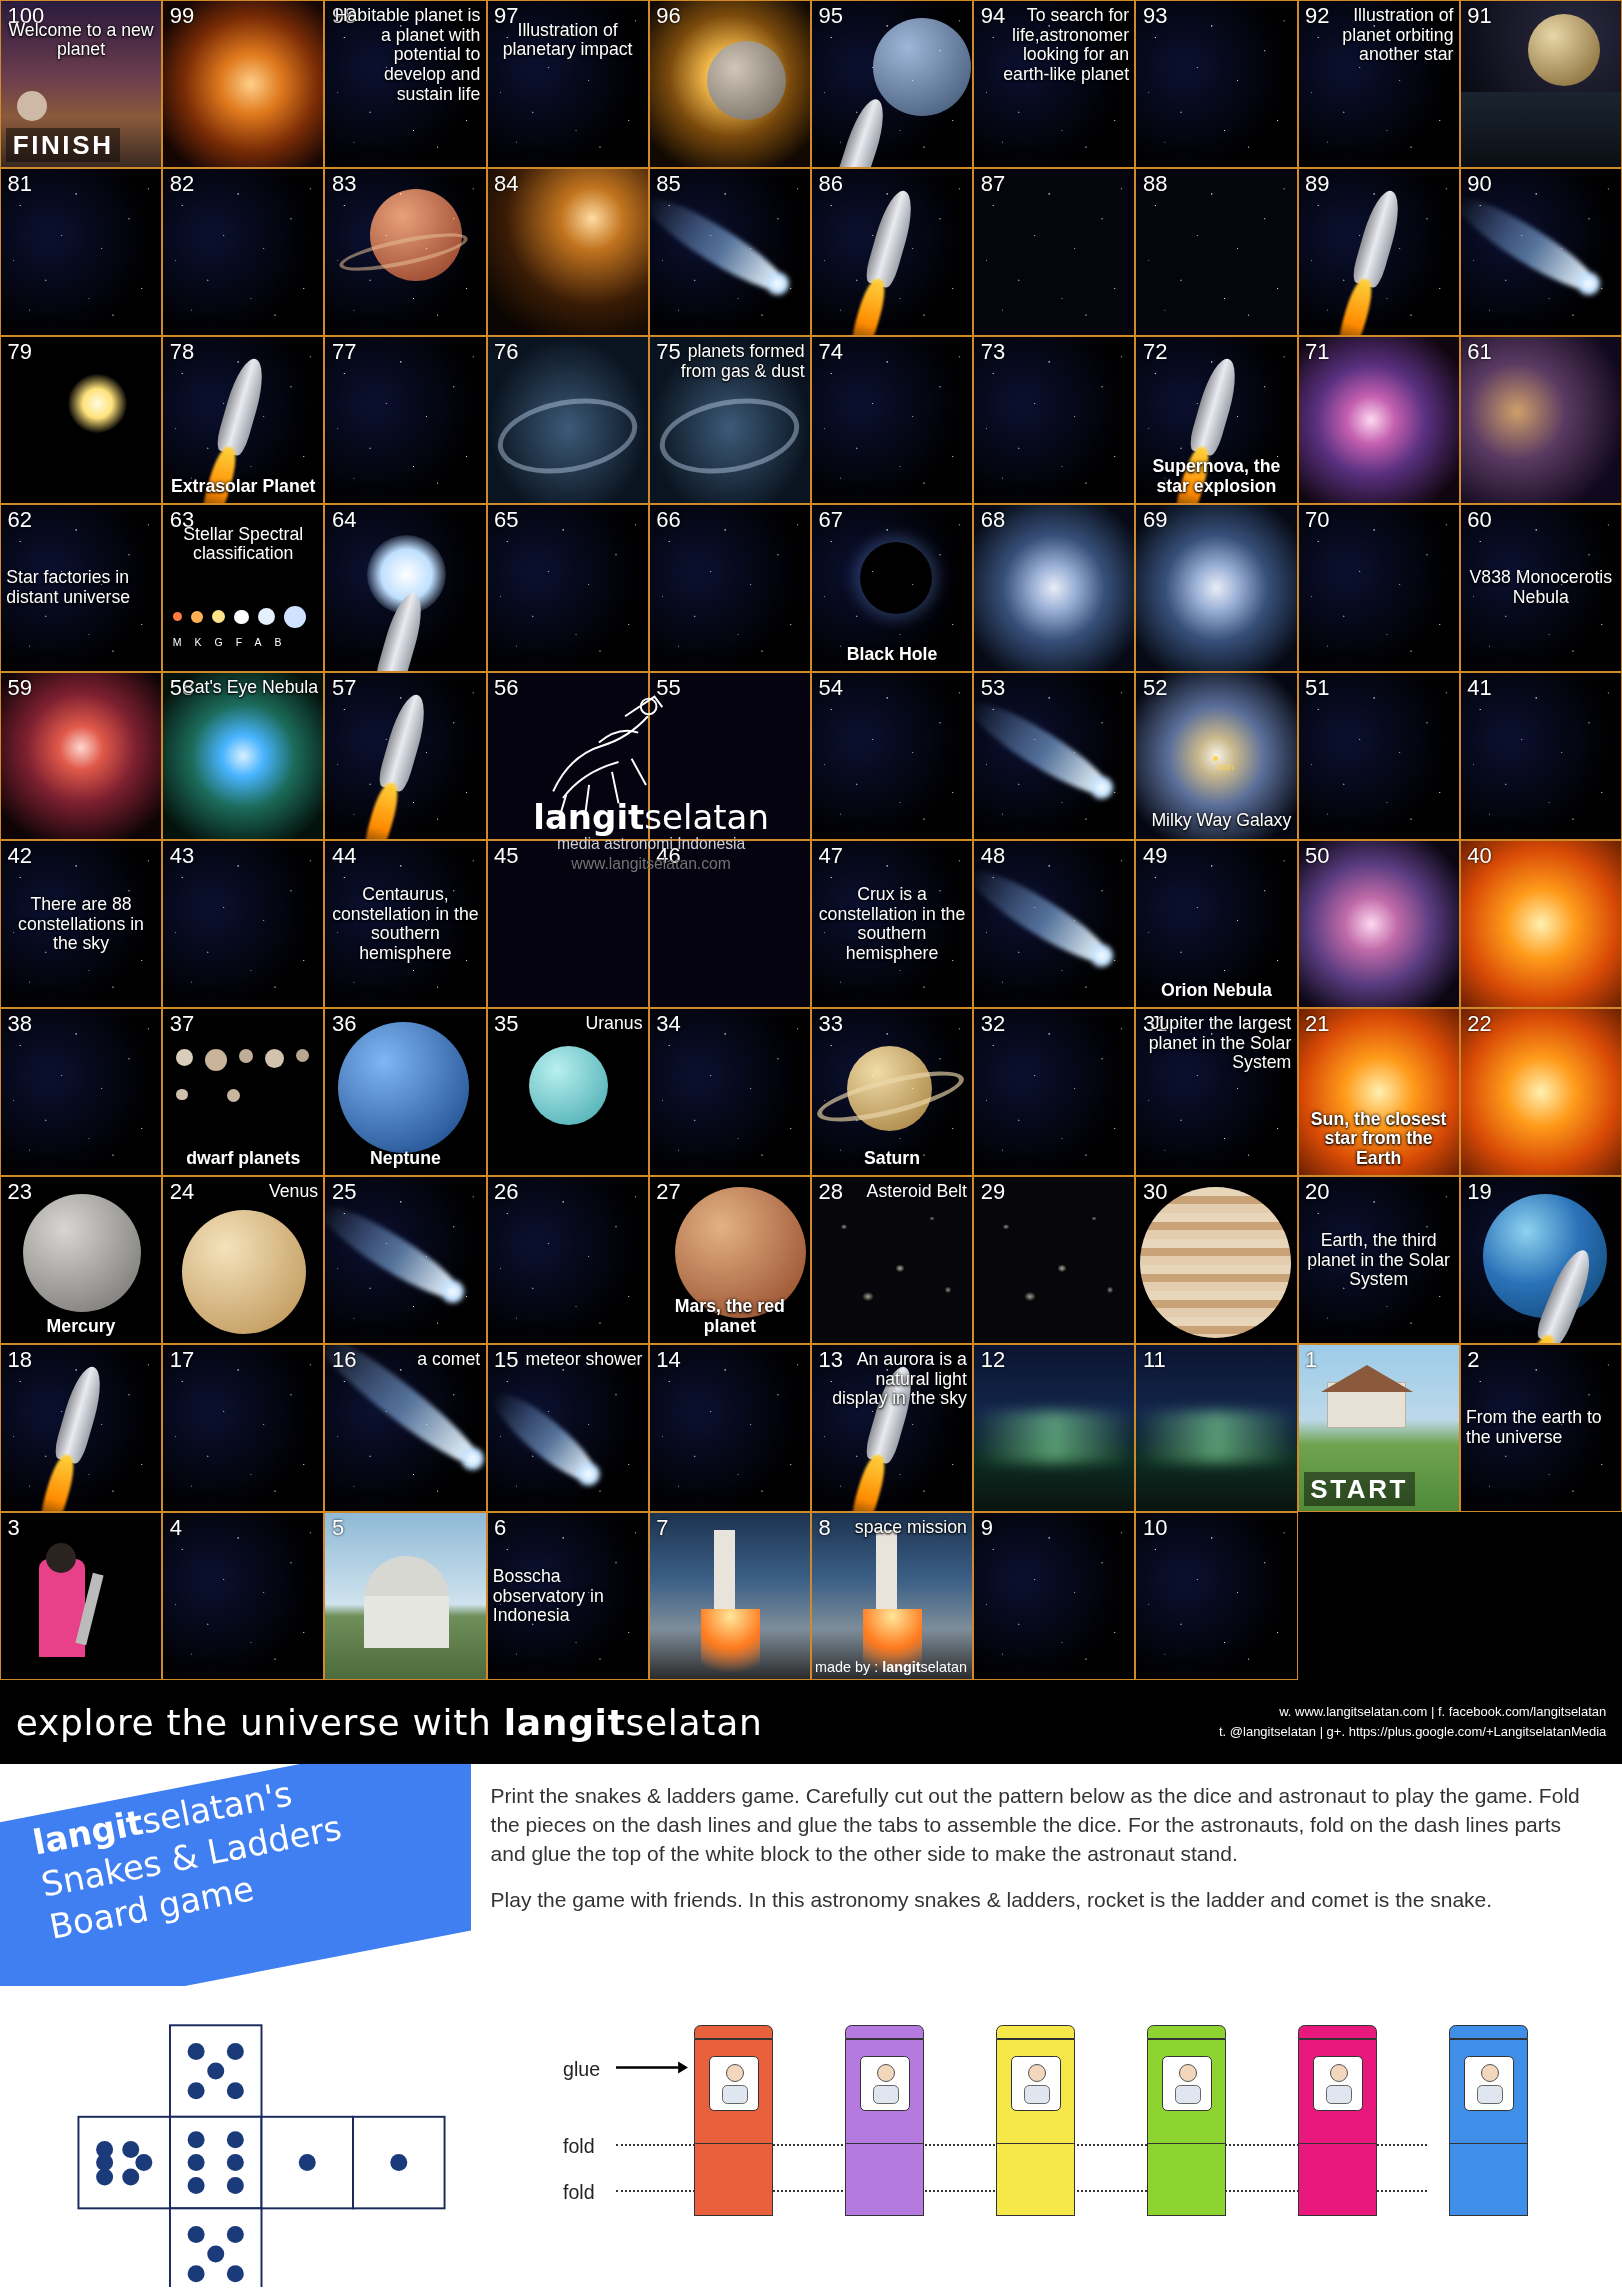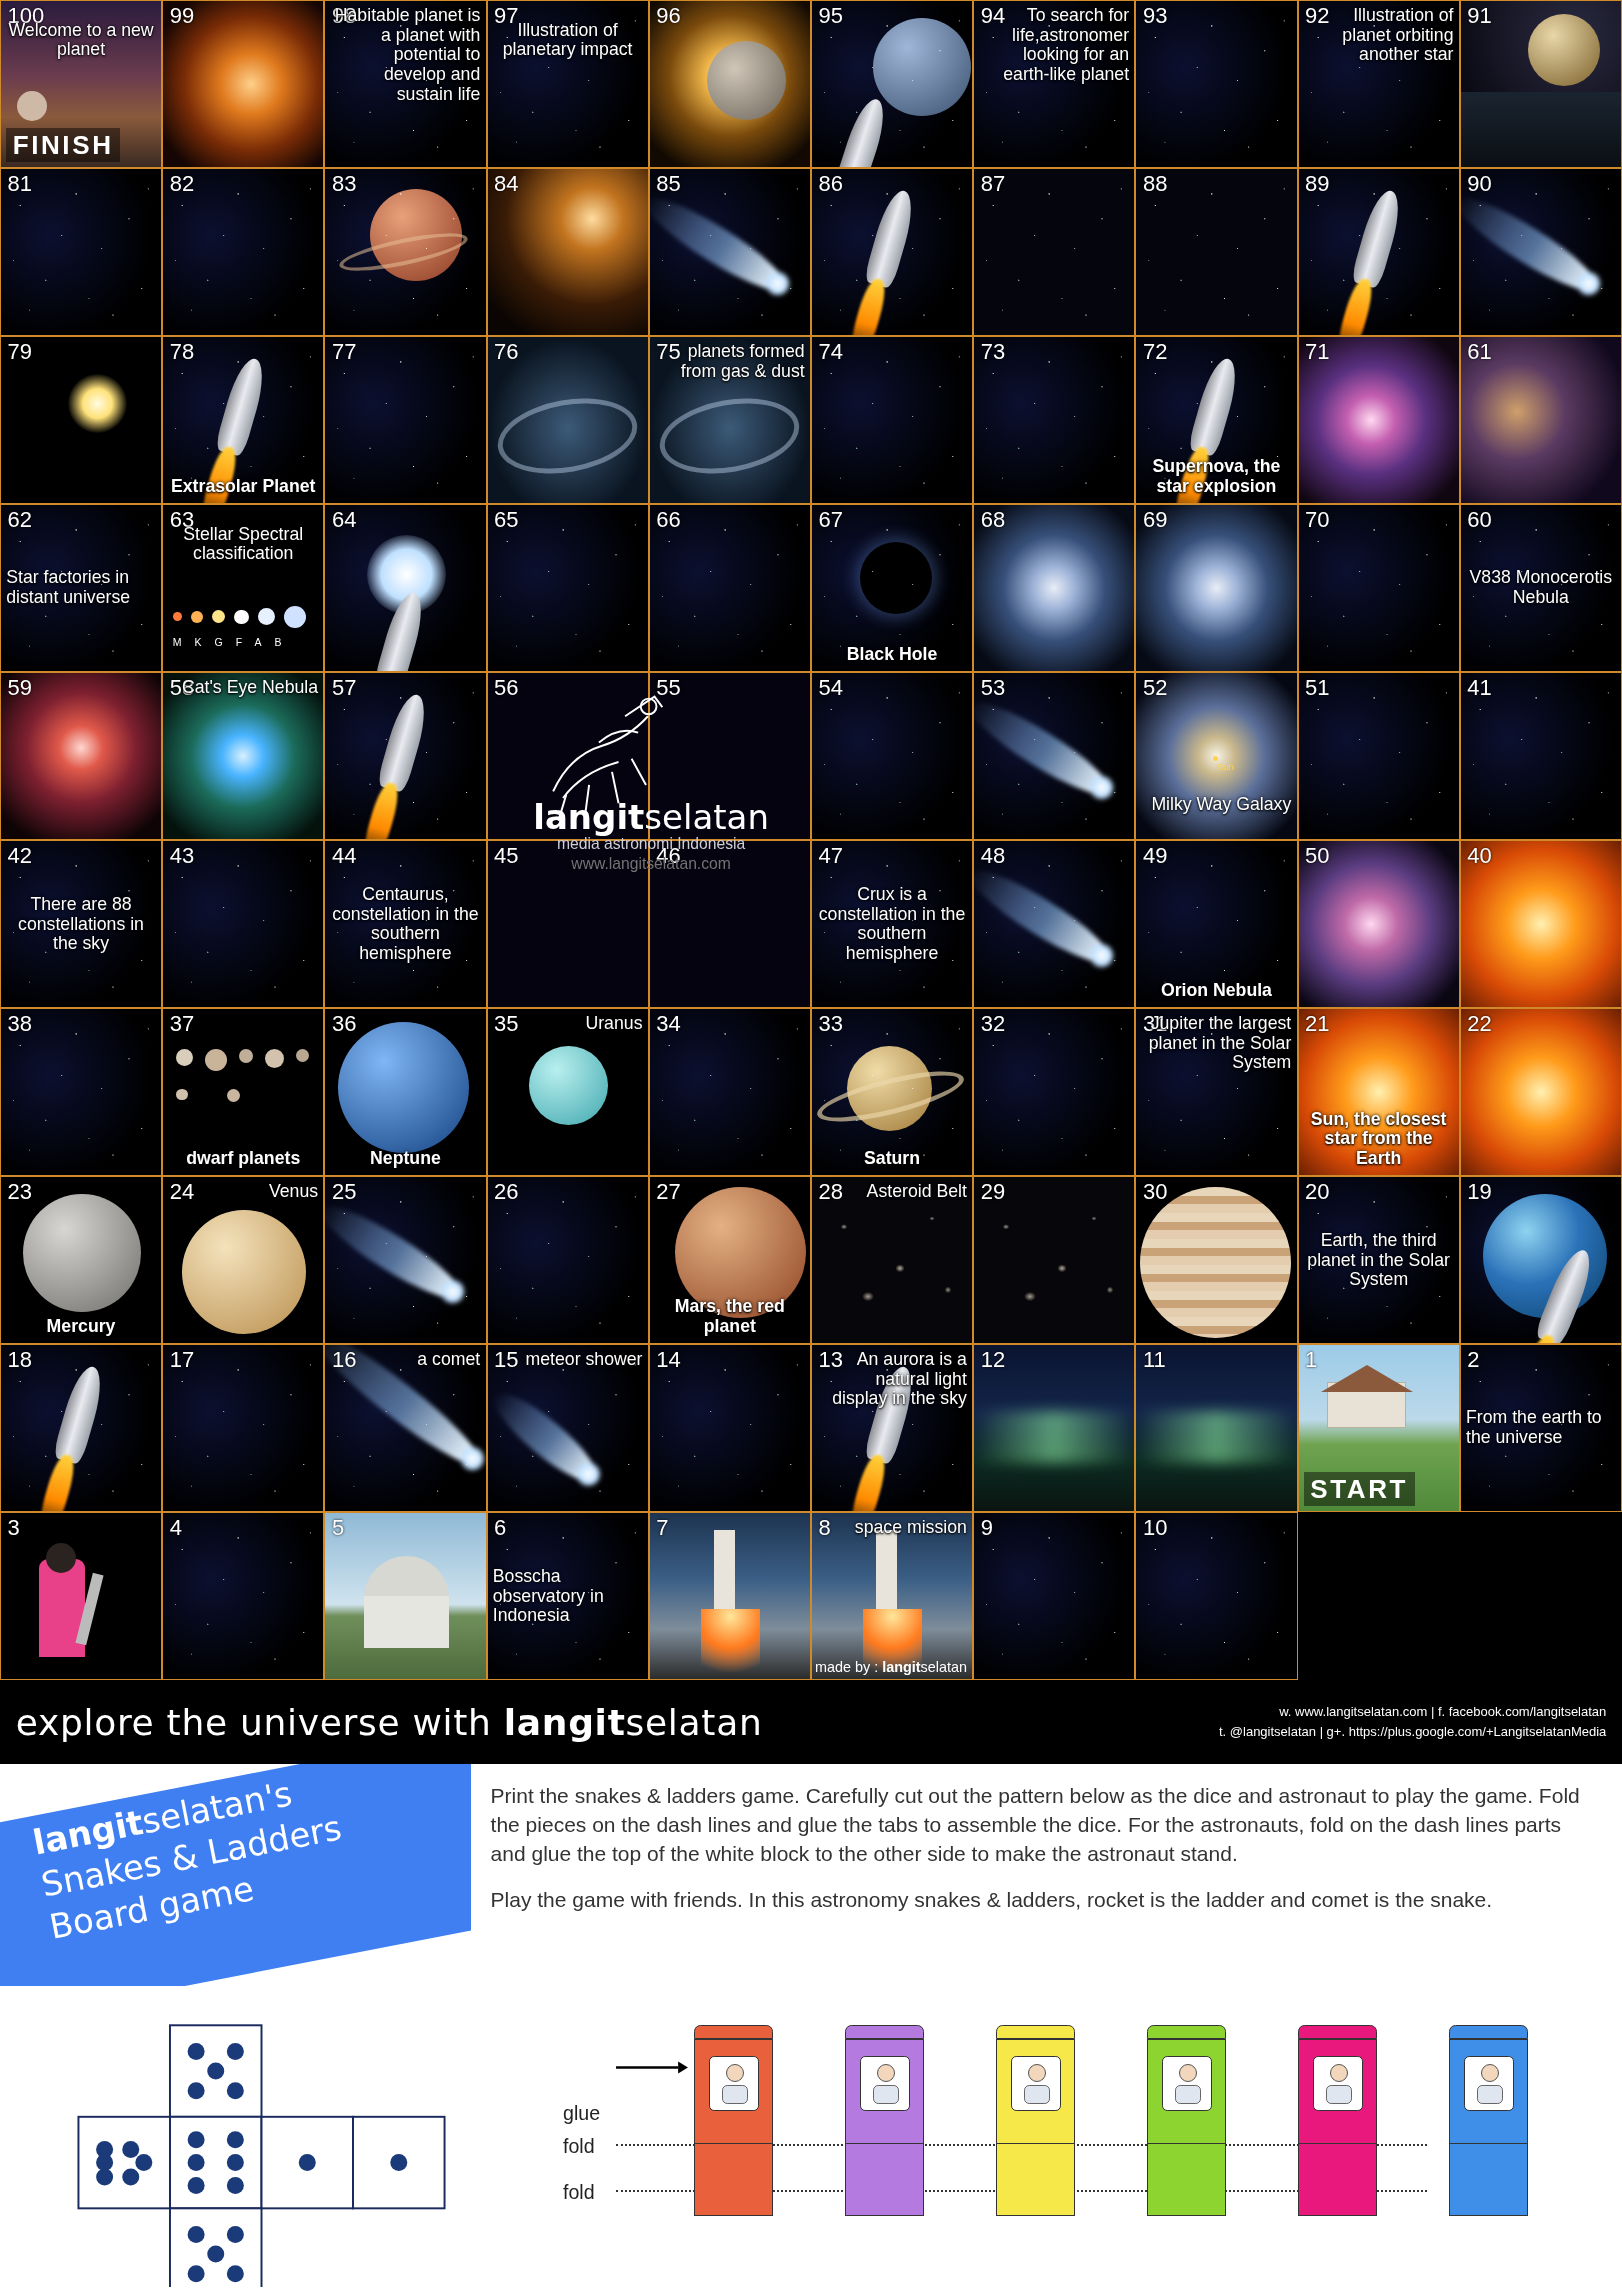--- a/index.html
+++ b/index.html
@@ -43,21 +43,21 @@
     font-size:17.7px;
     line-height:19.6px;
     color:#fff;
     text-shadow:0 0.7px 2px #000, 0 0 3.9px #000;
     width:calc(100% - 10.5px);
     left:5.2px;
   }
   .lbl.top    { top:5.2px; text-align:right; }
   .lbl.topc   { top:19.6px; text-align:center; }
   .lbl.bottom { bottom:6.5px; text-align:center;font-weight:bold; }
-  .lbl.bottomr{ bottom:24px; text-align:right; }
+  .lbl.bottomr{ bottom:8px; text-align:right; }
   .lbl.mid    { top:50%; transform:translateY(-50%); text-align:center; }
   .lbl.midl   { top:50%; transform:translateY(-50%); text-align:left; }
 
   
   .art { position:absolute; inset:0; z-index:1; }
   .space { background:radial-gradient(circle at 30% 40%, #0b1030 0%, #000 70%); }
   .stars::after{
     content:"";
     position:absolute; inset:0;
     background-image:
@@ -799,21 +799,21 @@
 
           <circle cx="300" cy="340" r="13"></circle>
             <circle cx="360" cy="340" r="13"></circle>
           <circle cx="330" cy="370" r="13"></circle>
           <circle cx="300" cy="400" r="13"></circle>
             <circle cx="360" cy="400" r="13"></circle>
         </g>
       </svg>
     </div>
     <div class="astros">
-      <div style="position:absolute; left:26px; top:46px; font-size:19.6px; color:#222;margin-top:44px;">glue</div>
+      <div style="position:absolute; left:26px; top:46px; font-size:19.6px; color:#222;">glue</div>
       <svg style="position:absolute; left:79px; top:47px;" width="72" height="17" viewBox="0 0 110 26">
         <line x1="0" y1="13" x2="95" y2="13" stroke="#000" stroke-width="4"></line>
         <polygon points="95,4 110,13 95,22" fill="#000"></polygon>
       </svg>
       <div style="position:absolute; left:26px; top:123px; font-size:19.6px; color:#222;">fold</div>
       <div style="position:absolute; left:26px; top:169px; font-size:19.6px; color:#222;">fold</div>
       <div style="position:absolute; left:79px; top:132px; width:811px; border-top:2px dotted #333;"></div>
       <div style="position:absolute; left:79px; top:178px; width:811px; border-top:2px dotted #333;"></div>
       <div id="astro-row" style="position:absolute; left:157px; top:13px; display:flex; gap:72px;">
           <div style="width: 79px;">

